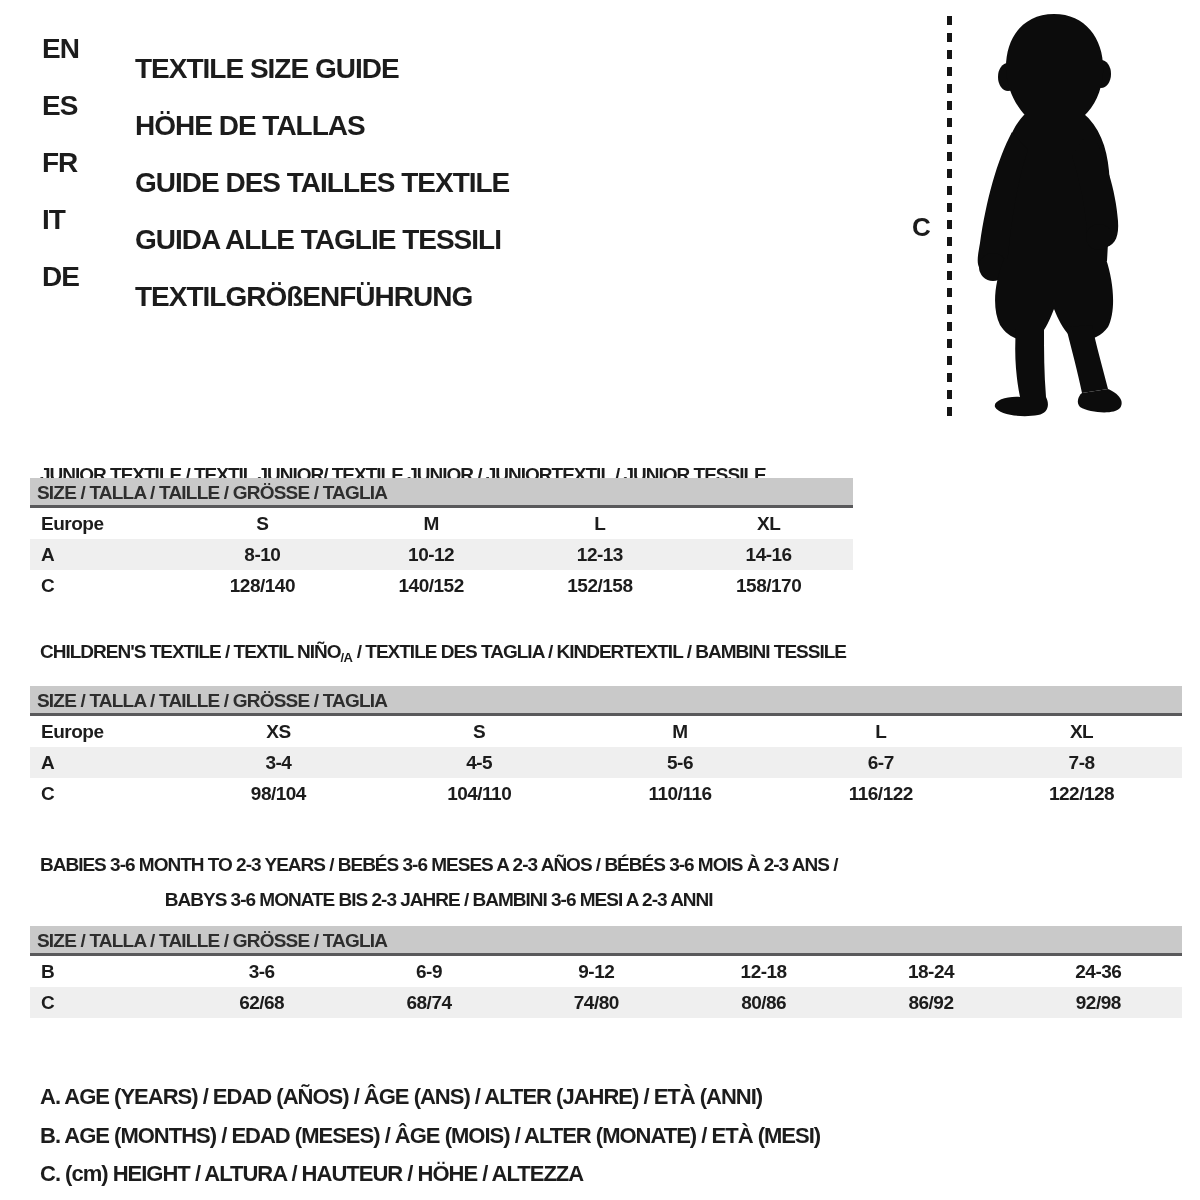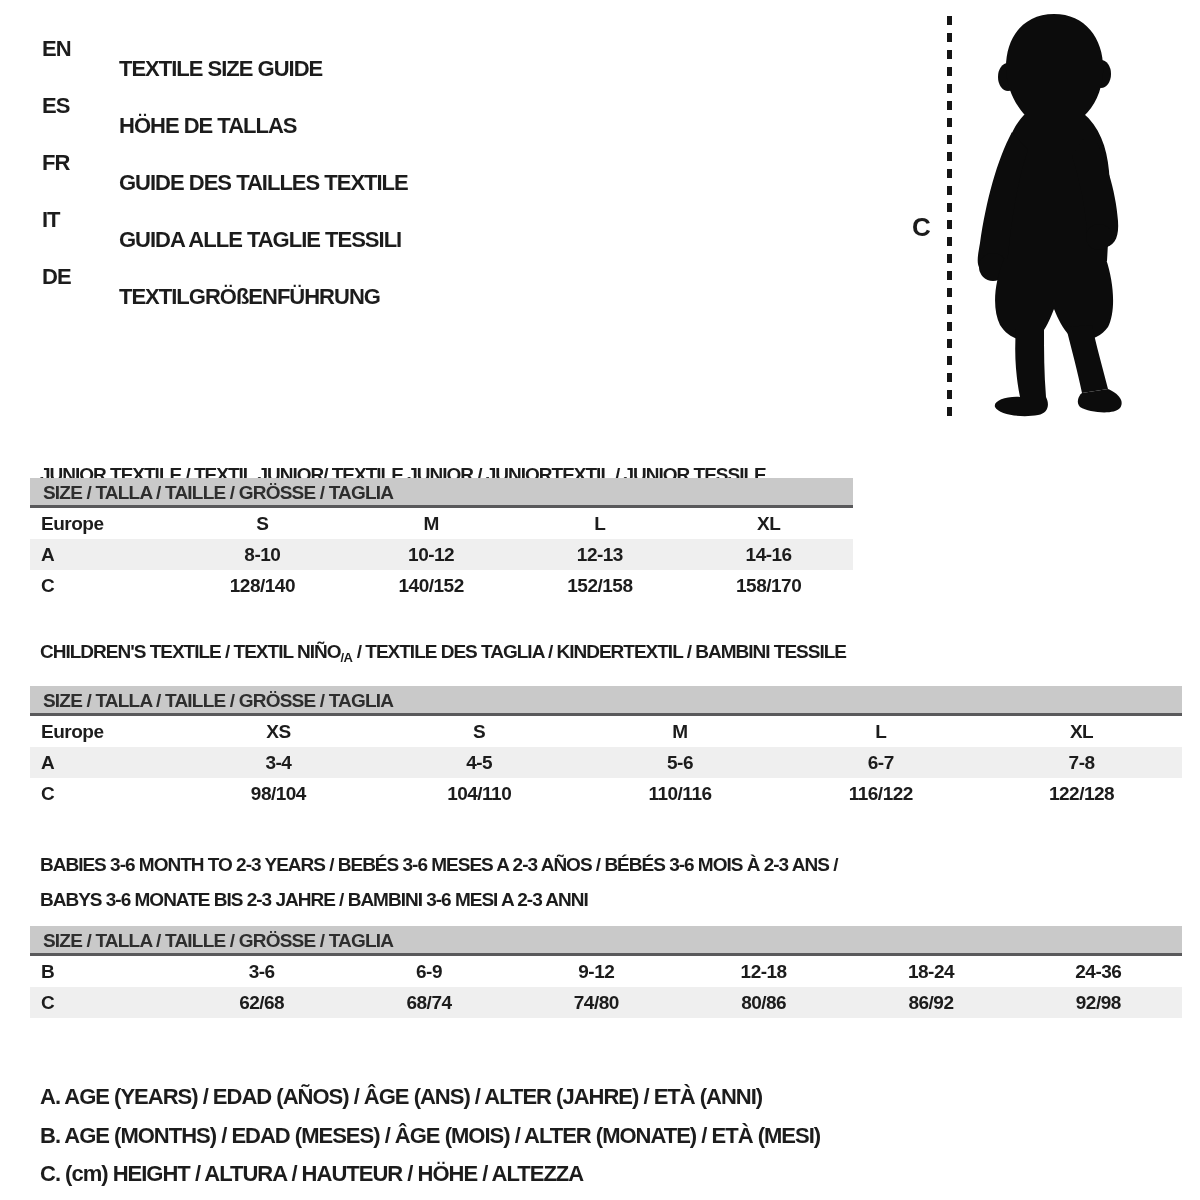--- a/index.html
+++ b/index.html
@@ -16,21 +16,21 @@
     width:1200px; height:1200px;
     background:var(--background);
     color:var(--text-color);
     font-family:"Liberation Sans", sans-serif;
     font-weight:bold;
     overflow:hidden;
   }
 
   
   .lang-list{ position:absolute; left:42px; top:30px; }
-  .lang-row{ display:flex; line-height:37px; font-size:22px; letter-spacing:-1px; }
+  .lang-row{ display:flex; line-height:37px; font-size:28px; letter-spacing:-1px;gap:16px; }
   .lang-code{ width:77px; }
   .lang-title{ white-space:nowrap;margin-top:20px; }
 
   
   .measure-label{ position:absolute; left:912px; top:212px; font-size:26px; letter-spacing:-1px; }
   .measure-line{
     position:absolute; left:947px; top:16px; width:5px; height:400px;
     background:repeating-linear-gradient(to bottom, #151515 0 9px, transparent 9px 17px);
   }
   .baby-figure{ position:absolute; left:966px; top:10px; }
@@ -41,36 +41,36 @@
     font-size:19px; letter-spacing:-1px; white-space:nowrap;
   }
   .title-sub{ font-size:13px; vertical-align:-4px; letter-spacing:-0.5px; }
   .two-line .line{ line-height:35px; }
 
   .size-table{ position:absolute; left:30px; }
   .size-bar{
     height:30px; line-height:30px;
     background:var(--header-bar-color);
     border-bottom:3px solid var(--header-bar-border-color);
-    padding-left:13px;
+    padding-left:7px;
     font-size:19px; letter-spacing:-0.8px;
     color:#2e2e2e;
     white-space:nowrap;
   }
   .trow{ display:flex; height:31px; line-height:31px; font-size:19px; letter-spacing:-0.5px;align-items:center; }
   .trow.shade{ background:var(--row-shade-color); }
   .cell{ flex:1; text-align:center; }
   .cell.label{ flex:0 0 148px; text-align:left; padding-left:11px; }
 
   .t-junior{ top:478px; width:823px; }
   .title-junior{ top:436px;margin-top:28px; }
   .t-children{ top:686px; width:1152px; }
   .title-children{ top:641px; }
   .t-babies{ top:926px; width:1152px; }
-  .title-babies{ top:847px; }
+  .title-babies{ top:847px;text-align:center; }
 
   
   .legend{ position:absolute; left:40px; top:1078px; }
   .legend-line{ line-height:38.5px; font-size:22px; letter-spacing:-1px; white-space:nowrap; }
 </style>
 </head>
 <body>
 
 <div class="page">
 

